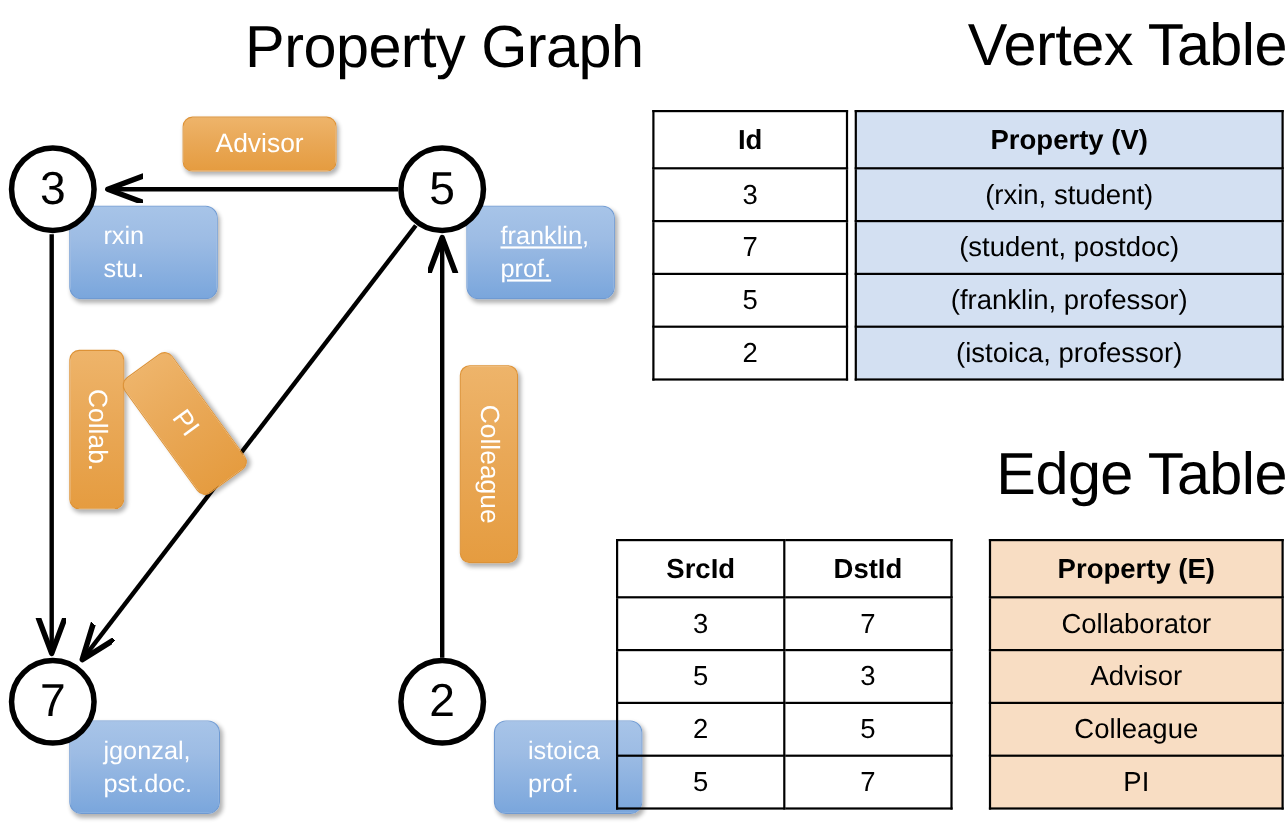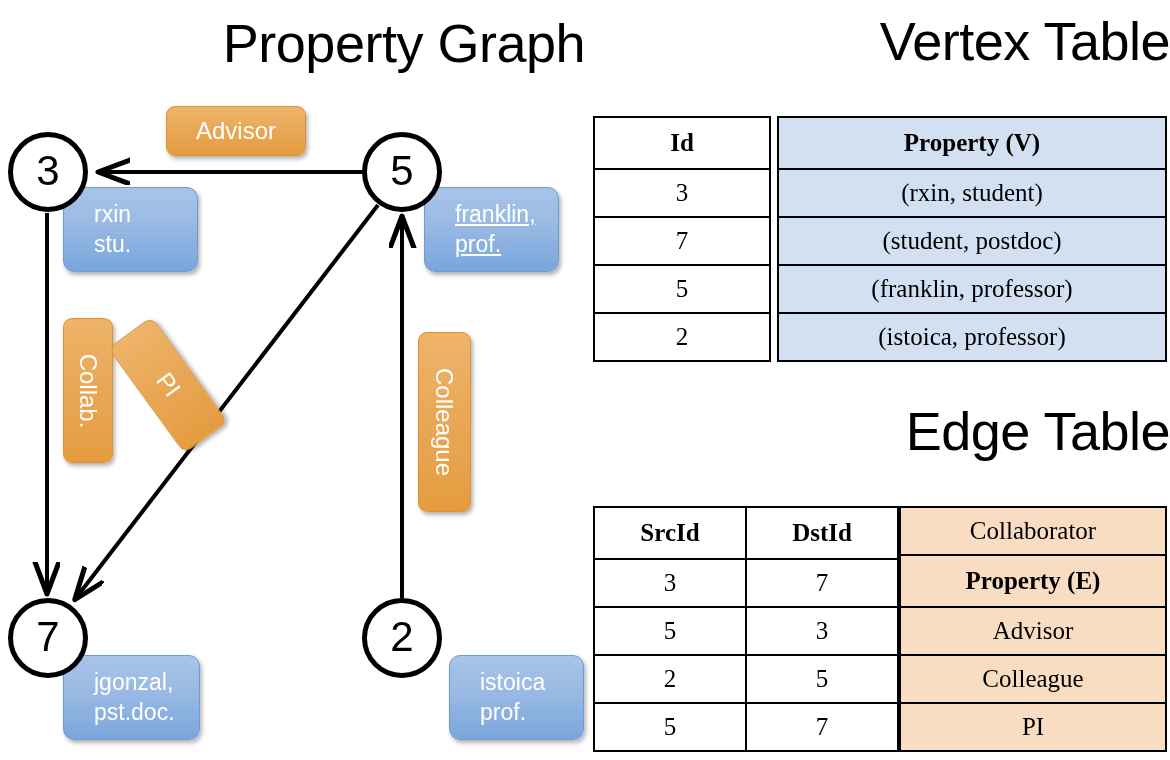--- a/index.html
+++ b/index.html
@@ -119,23 +119,22 @@
   #edge-label-pi {
     left: 141px; top: 320px; width: 54px; height: 130px;
     transform: rotate(-36deg);
   }
   #edge-label-pi span { transform: rotate(90deg); }
 
   
   .data-table {
     position: absolute;
     border-collapse: collapse;
-    font-family: Liberation Serif, serif;
+    font-family: Liberation Sans, sans-serif;
     table-layout: fixed;
-    margin-top: 16px;
   }
   .data-table td, .data-table th {
     border: 2px solid #000;
     text-align: center;
     font-weight: 400;
     font-size: 25px;
     padding: 0;
     height: 46px;
     color: #000;
   }
@@ -145,21 +144,21 @@
     height: 50px;
   }
   .cell-vertex-prop { background: #d3e0f2; }
   .cell-edge-prop   { background: #f8ddc3; }
 
   
   #vertex-id-table   { left: 593px; top: 100px; width: 178px; }
   #vertex-prop-table { left: 777px; top: 100px; width: 390px; }
 
   
-  #edge-ids-table  { left: 593px; top: 490px; width: 300px; }
+  #edge-ids-table  { left: 560px; top: 490px; width: 300px; }
   #edge-prop-table { left: 899px; top: 490px; width: 268px; }
   #edge-ids-table td, #edge-ids-table th { width: 150px; }
 </style>
 </head>
 <body>
 
 <div class="section-title" id="title-property-graph">Property Graph</div>
 
 <div id="graph-canvas">
 
@@ -288,24 +287,24 @@
   <tr>
     <td>5</td>
     <td>7</td>
   </tr>
 </tbody>
   </table>
 
 <table class="data-table" id="edge-prop-table">
   <tbody>
       <tr>
+    <th class="cell-edge-prop">Property (E)</th>
+  </tr>
+  <tr>
     <td class="cell-edge-prop">Collaborator</td>
-  </tr>
-  <tr>
-    <th class="cell-edge-prop">Property (E)</th>
   </tr>
   <tr>
     <td class="cell-edge-prop">Advisor</td>
   </tr>
   <tr>
     <td class="cell-edge-prop">Colleague</td>
   </tr>
   <tr>
     <td class="cell-edge-prop">PI</td>
   </tr>

